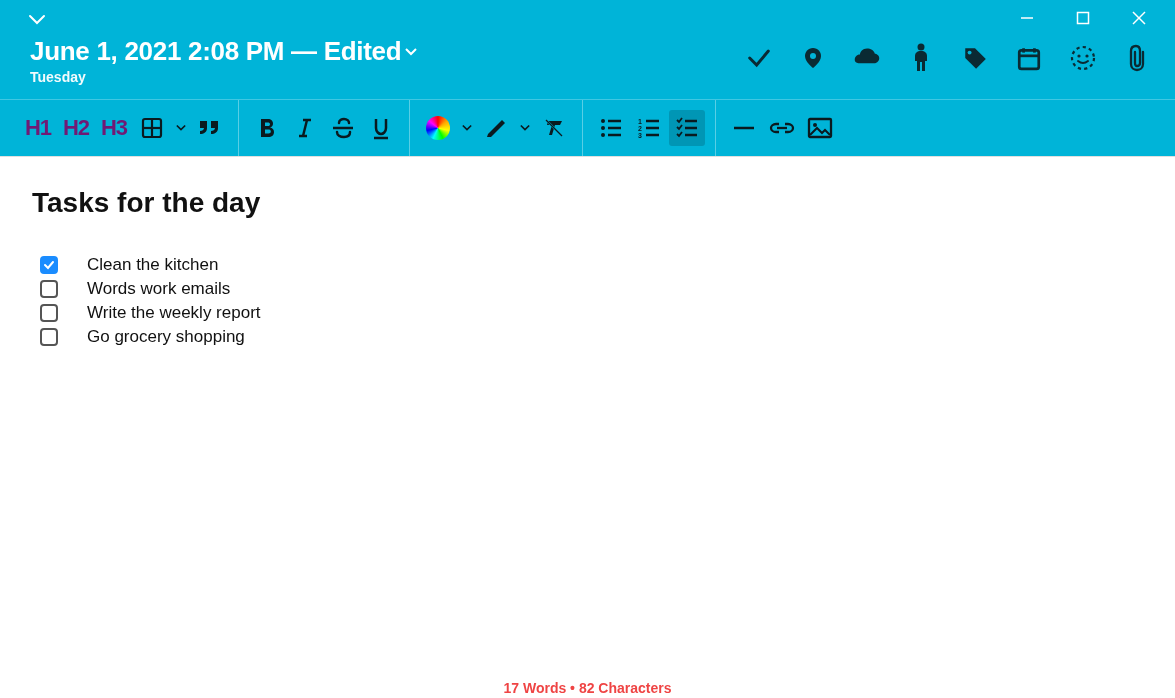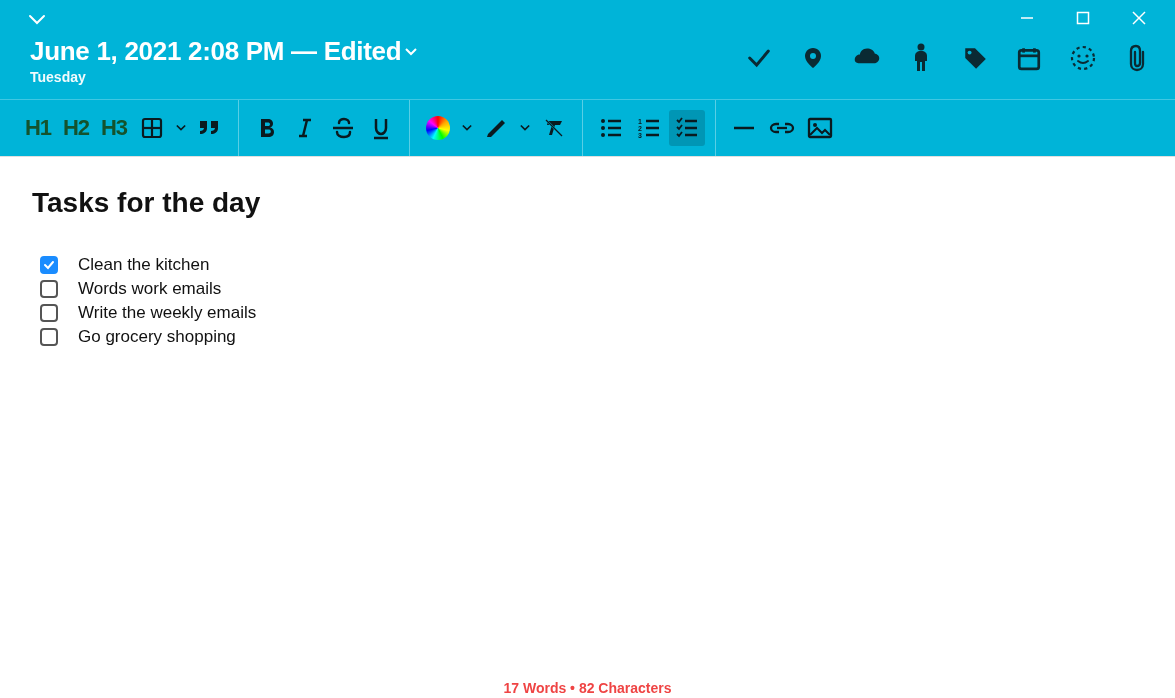--- a/index.html
+++ b/index.html
@@ -107,21 +107,21 @@
       border-right: none;
     }
     .tbtn {
       min-width: 36px;
       height: 36px;
       display: flex;
       align-items: center;
       justify-content: center;
       cursor: pointer;
       border-radius: 3px;
-      color: #14532d;
+      color: #701a75;
       font-weight: 900;
       font-size: 20px;
       padding: 0 4px;
     }
     .tbtn.active {
       background: #0096b5;
     }
     .tbtn .hlabel {
       font-family: Arial Black, Arial, sans-serif;
       letter-spacing: -1px;
@@ -140,21 +140,21 @@
       color: #111;
       margin-bottom: 36px;
     }
     .todo-list {
       list-style: none;
       padding-left: 8px;
     }
     .todo-item {
       display: flex;
       align-items: center;
-      gap: 20px;
+      gap: 29px;
       font-size: 17px;
       color: #111;
       margin-bottom: 4px;
     }
     .todo-check {
       width: 18px;
       height: 18px;
       border: 2px solid #555;
       border-radius: 4px;
       display: flex;
@@ -440,21 +440,21 @@
           </svg>
         </div>
         <span>Clean the kitchen</span>
       </li>
       <li class="todo-item">
         <div class="todo-check"></div>
         <span>Words work emails</span>
       </li>
       <li class="todo-item">
         <div class="todo-check"></div>
-        <span>Write the weekly emails</span>
+        <span>Write the weekly report</span>
       </li>
       <li class="todo-item">
         <div class="todo-check"></div>
         <span>Go grocery shopping</span>
       </li>
     </ul>
 </div>
 
 <div class="status-bar">
   <span>17 Words</span><span> • </span><span>82 Characters</span>

